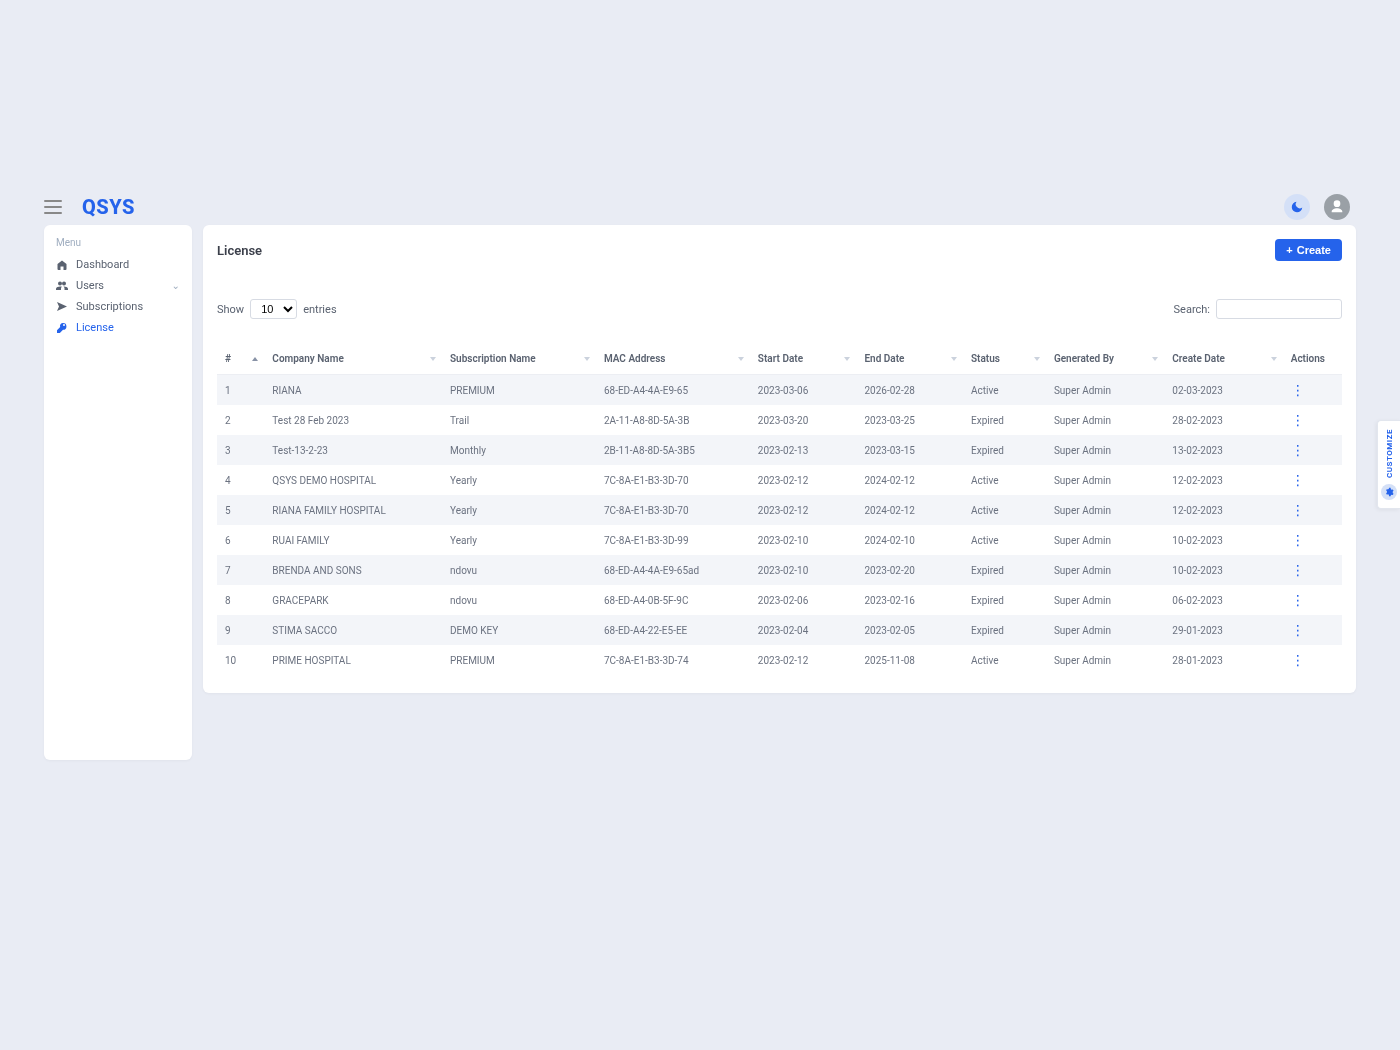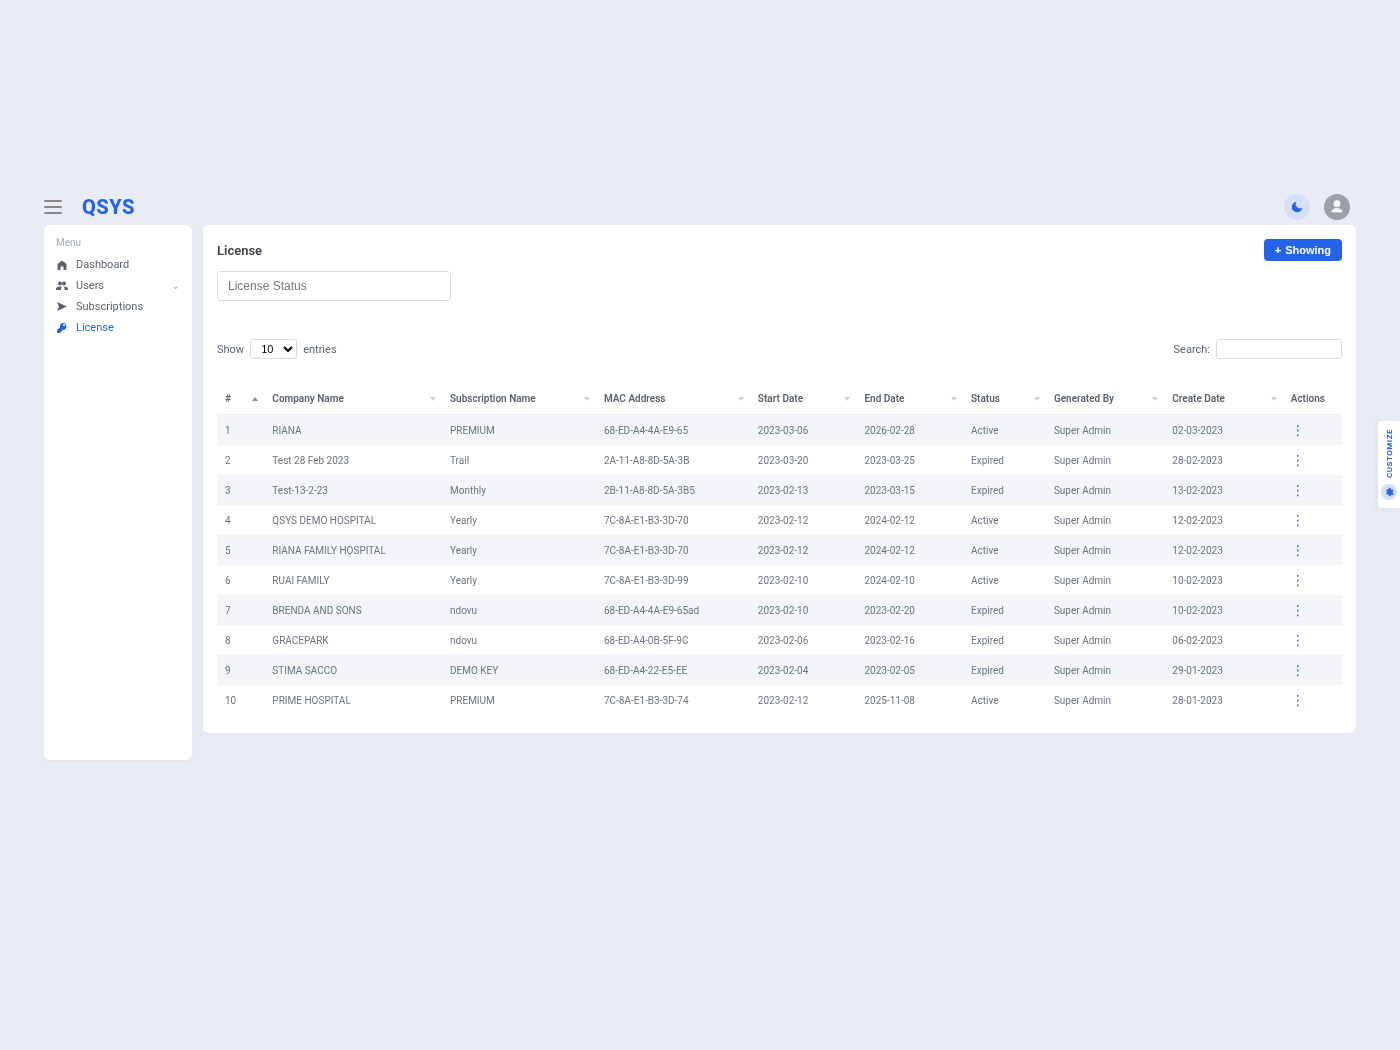--- a/index.html
+++ b/index.html
@@ -226,24 +226,23 @@
         <span>License</span>
       </div>
     </div>
 </div>
 
 <div class="main-card">
   <div class="card-header">
     <div class="page-title">License</div>
     <button class="create-btn">
       <span>+</span>
-      <span>Showing</span>
+      <span>Create</span>
     </button>
   </div>
-  <input class="status-filter" placeholder="License Status" style="">
 
   <div class="table-toolbar">
     <div class="show-group">
       <span>Show</span>
       <select class="show-select">
         <option>10</option>
       </select>
       <span>entries</span>
     </div>
     <div class="search-group">

